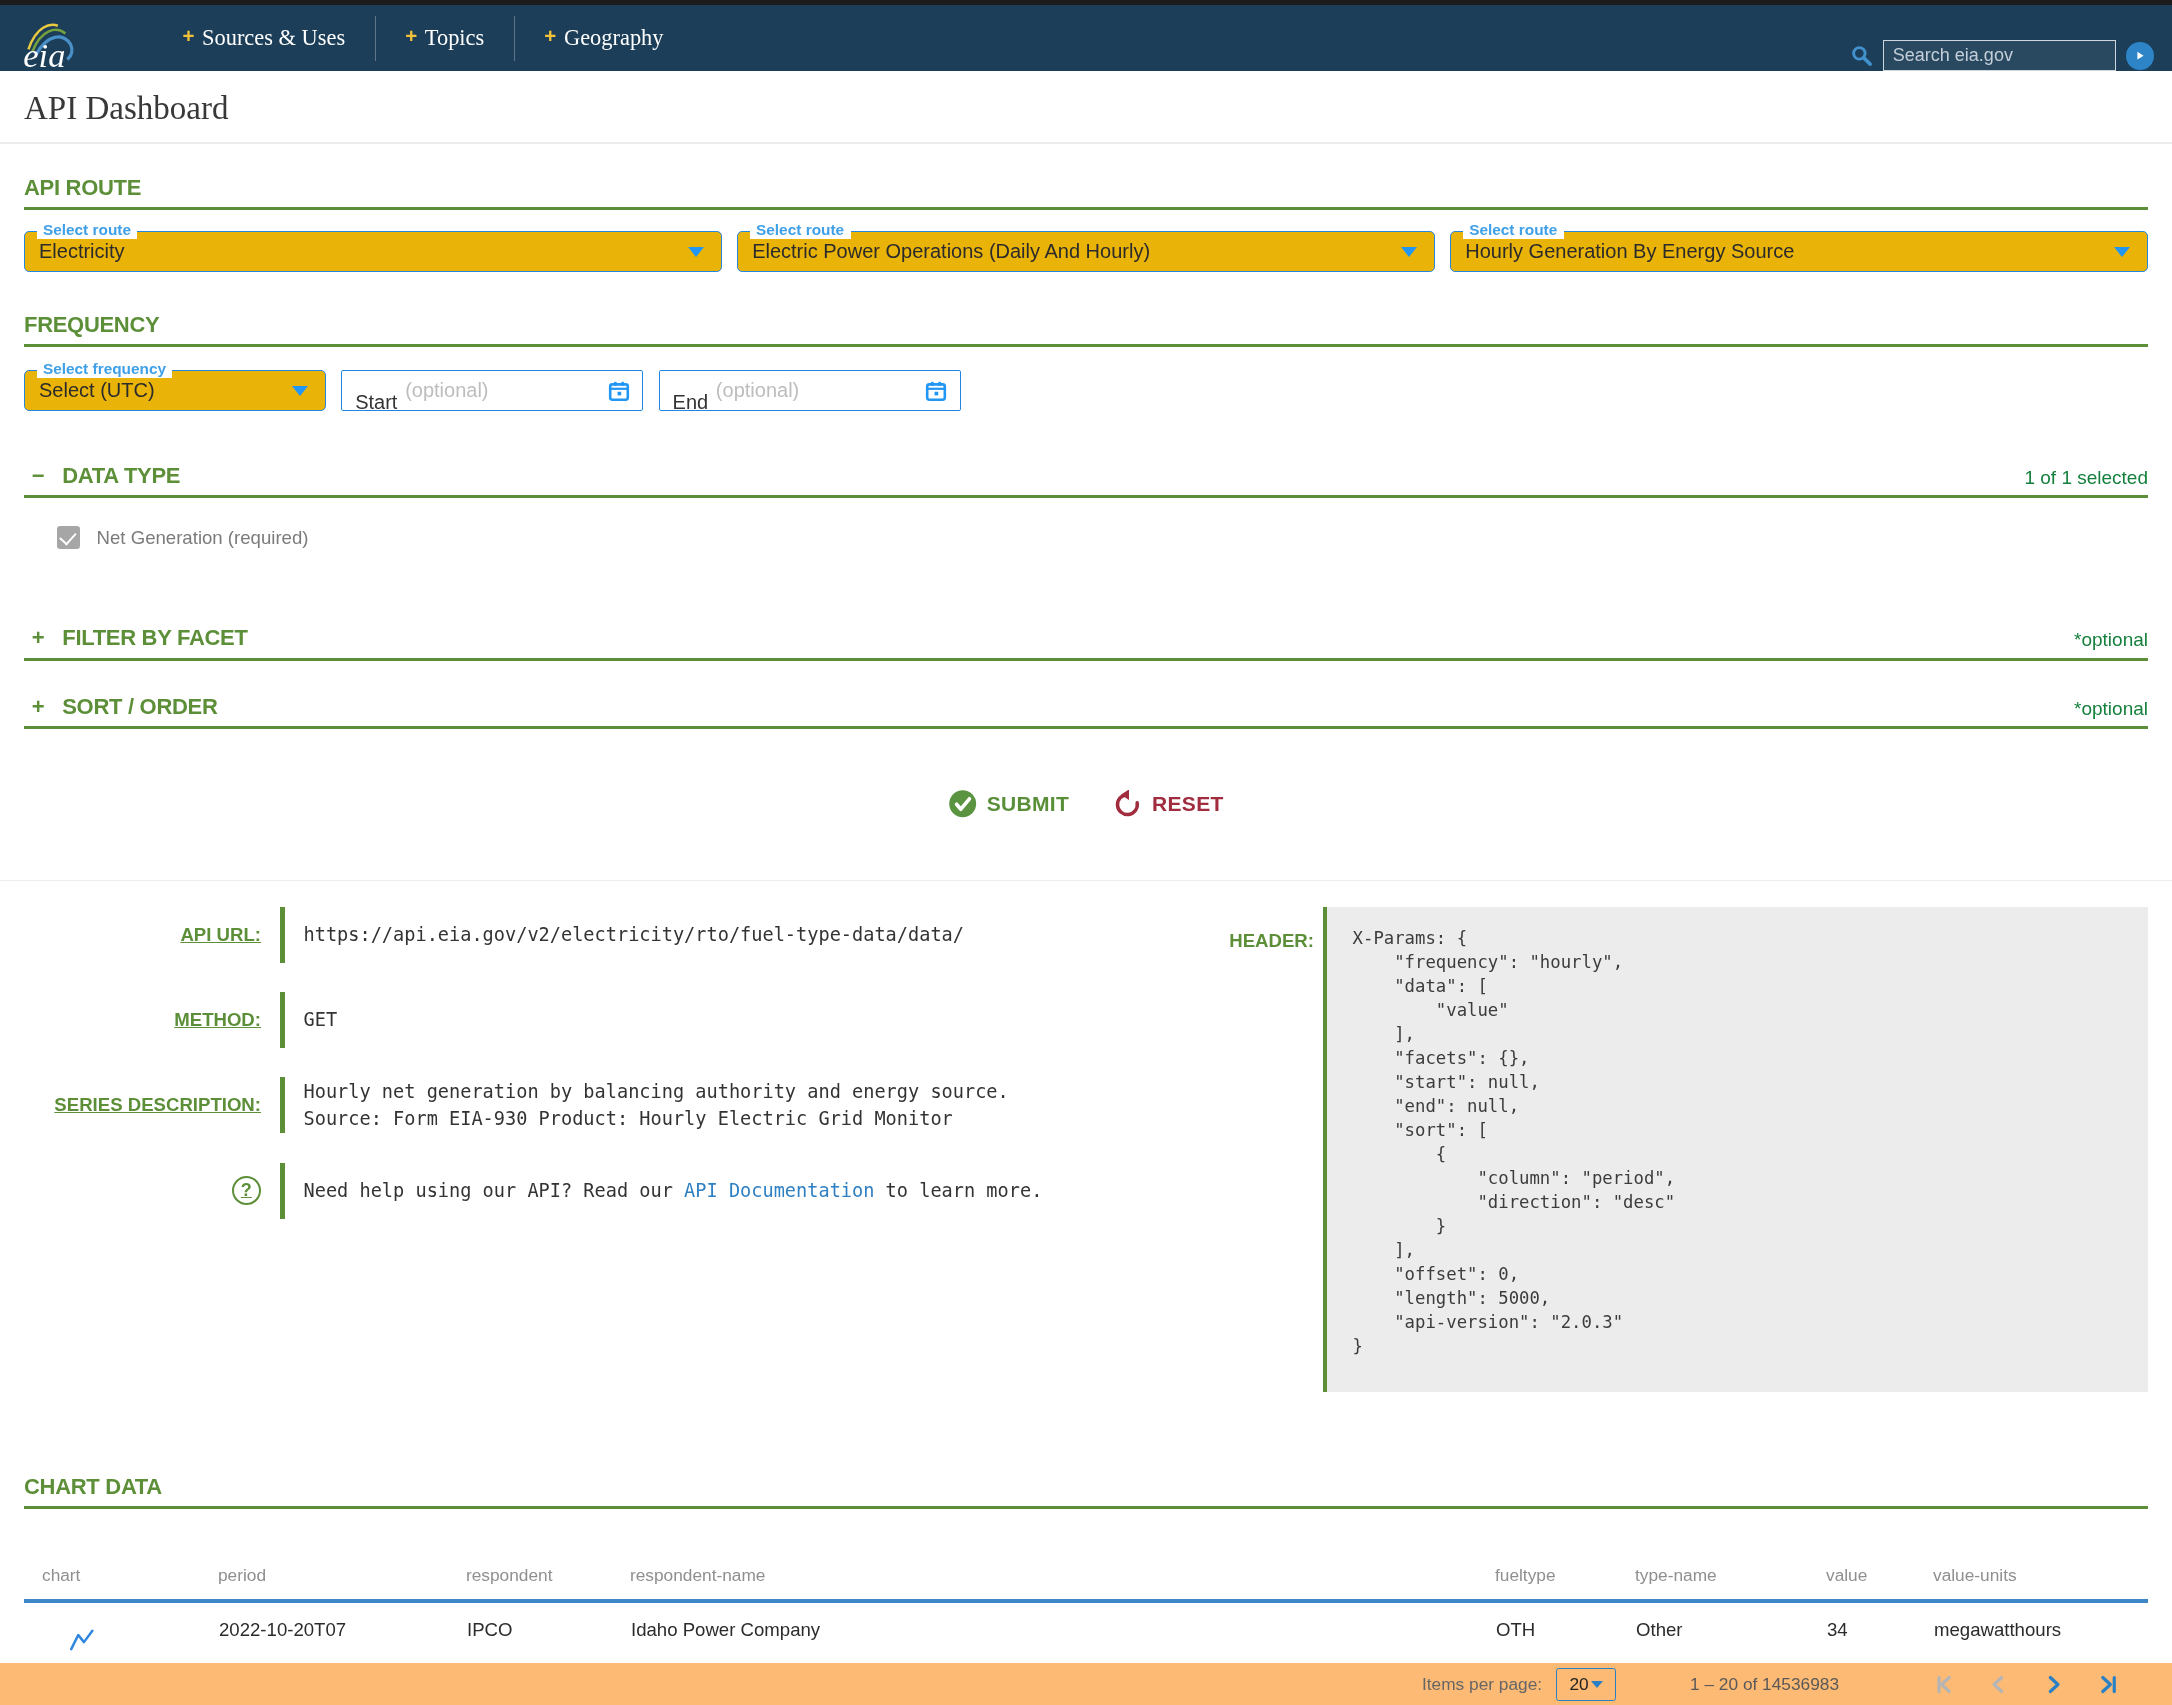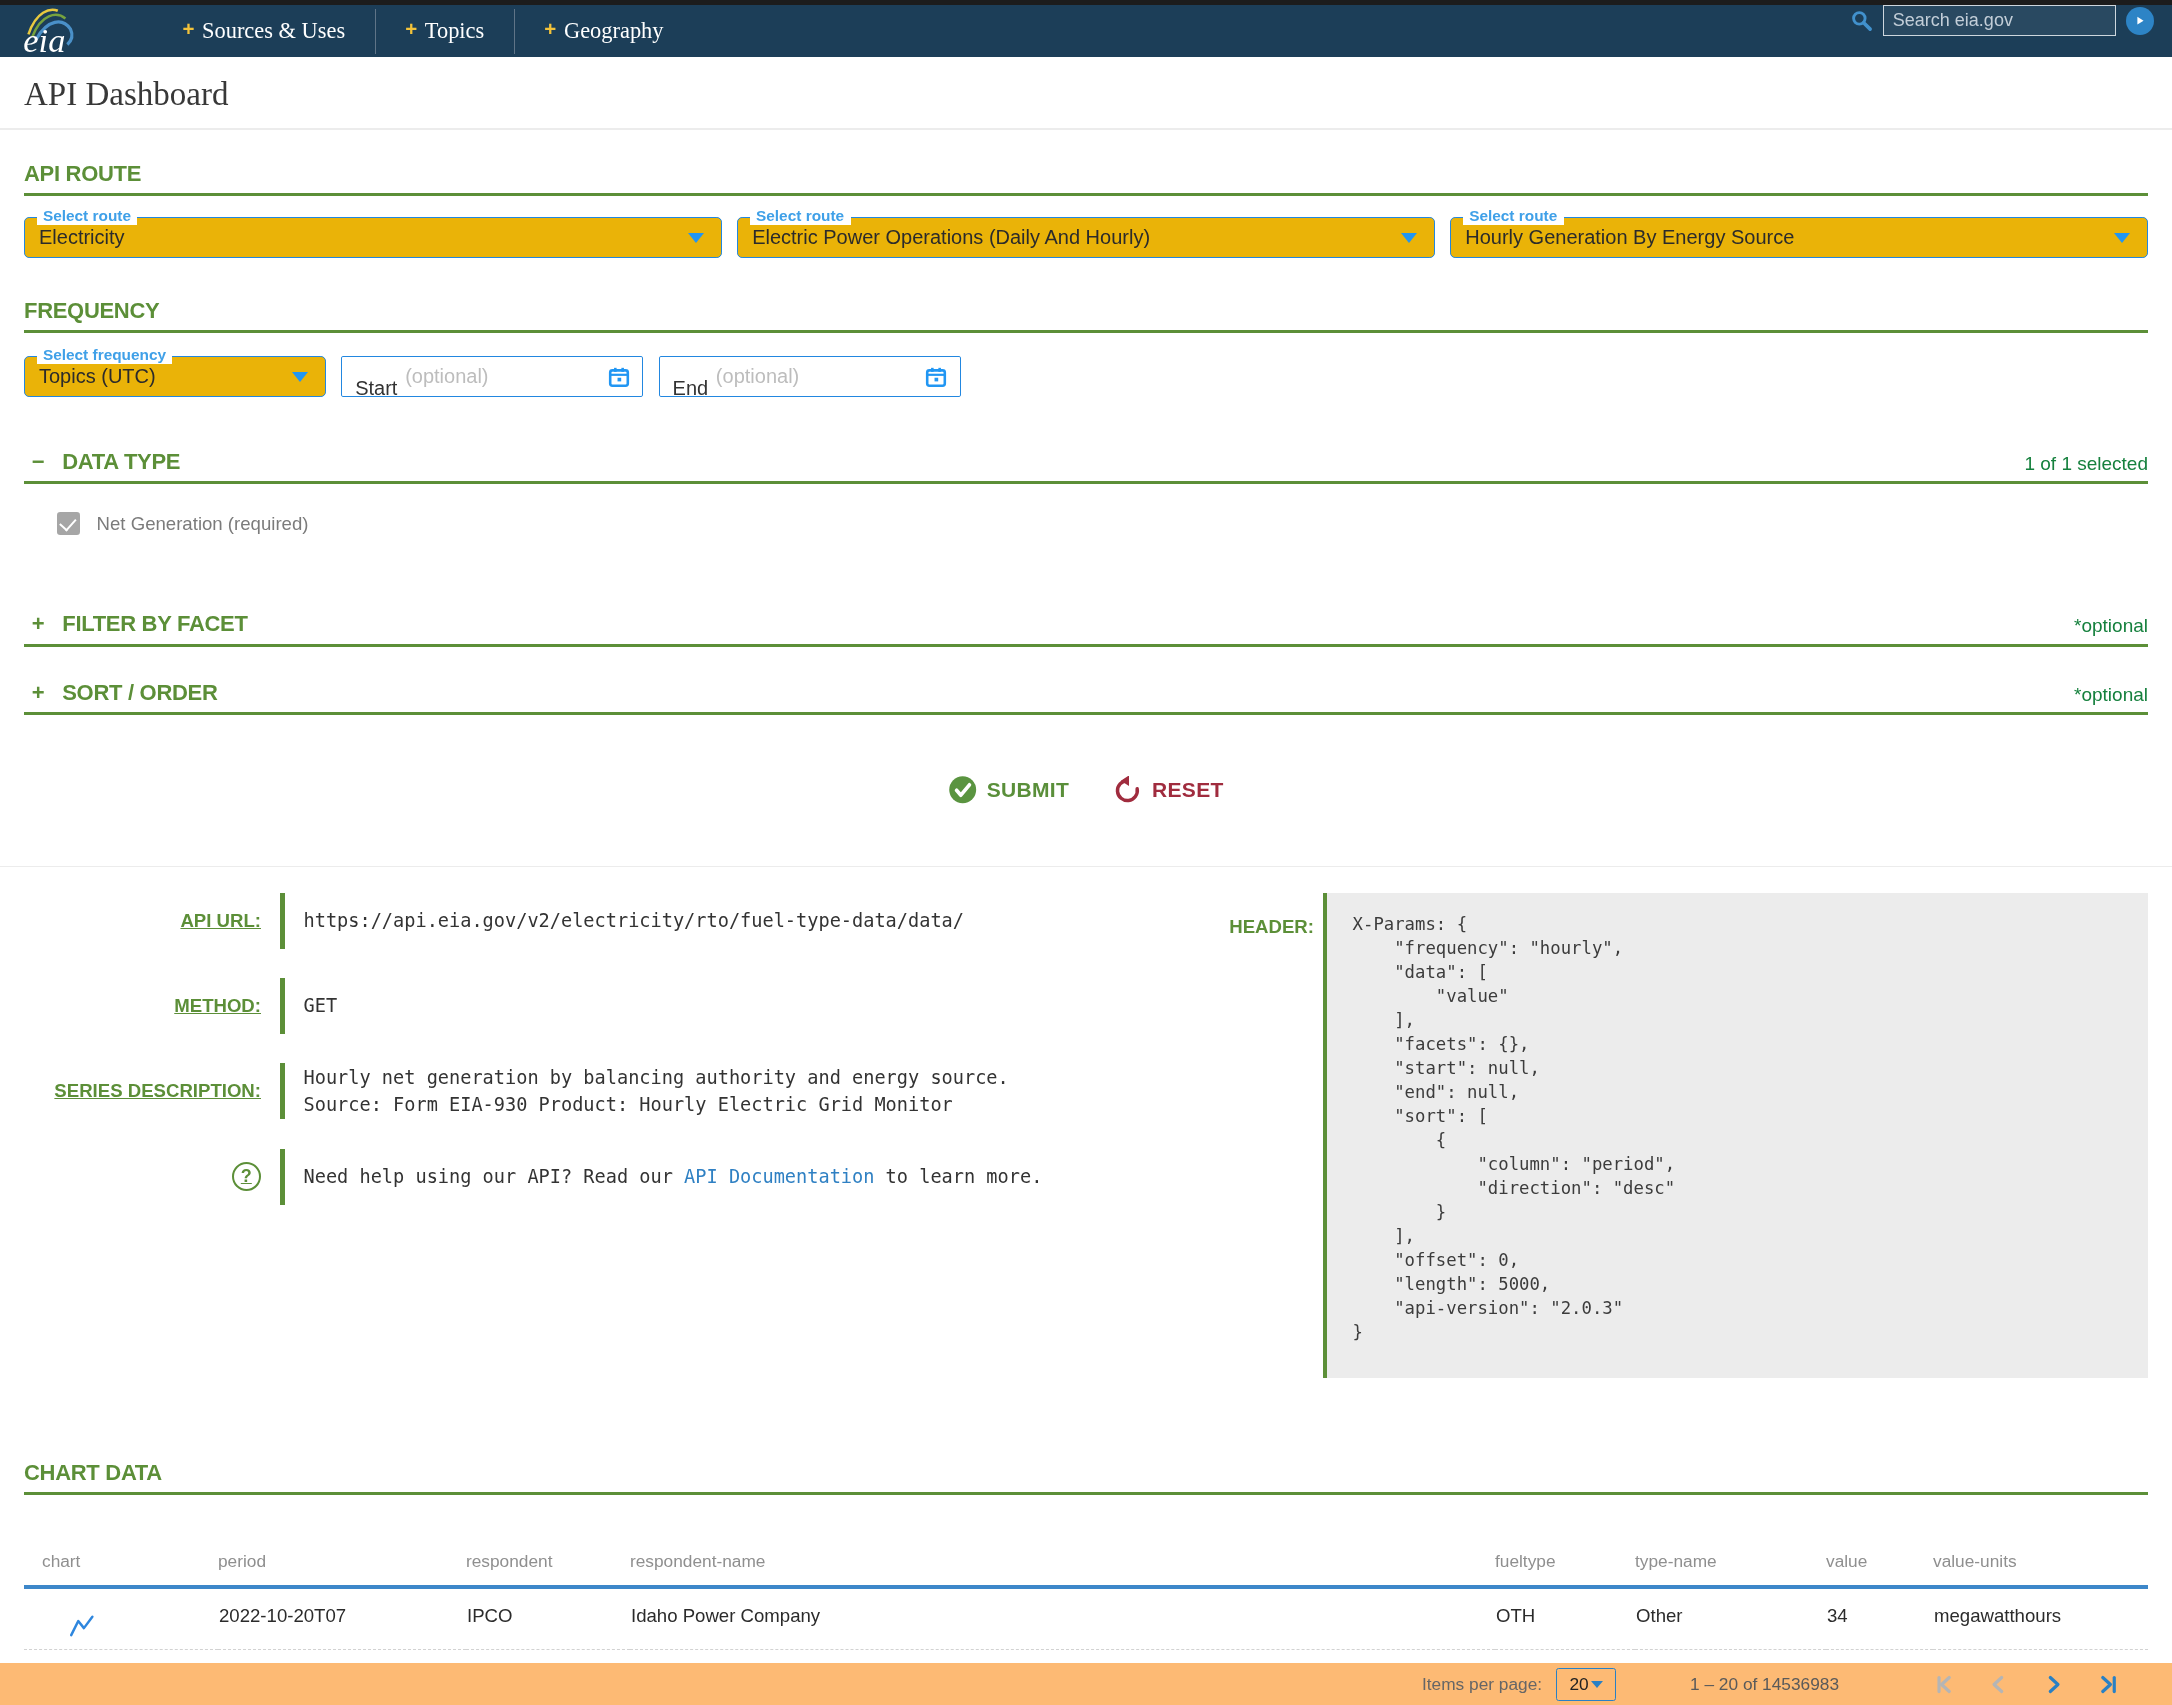--- a/index.html
+++ b/index.html
@@ -3,21 +3,21 @@
 <meta charset="utf-8">
 <style>
   * { box-sizing: border-box; }
   html,body { margin:0; padding:0; }
   body {
     width:2172px; height:1705px; position:relative; overflow:hidden;
     background:#fff; font-family:"Liberation Sans", sans-serif; color:#2b2b2b;
   }
   
   .topstrip { height:5.1px; background:#1c1c1c; }
-  .navbar { height:52px; background:#1c3e58; display:flex; align-items:flex-start; padding:0 18px; }
+  .navbar { height:66px; background:#1c3e58; display:flex; align-items:flex-end; padding:0 18px; }
   .logo { width:77px; height:51px; flex:0 0 auto; margin-right:58px; }
   .nav-menu { display:flex; align-items:center; height:100%; }
   .nav-item { display:flex; align-items:center; gap:7.7px; padding:0 29.4px; color:#fff;
               font-family:"Liberation Serif", serif; font-size:22.4px; cursor:pointer; }
   .nav-plus { color:#f2c23a; font-weight:bold; font-family:"Liberation Sans",sans-serif; font-size:20.5px; position:relative; top:-1.9px; }
   .nav-sep { width:1.3px; height:45px; background:#5f7487; }
   .nav-right { margin-left:auto; display:flex; align-items:center; gap:10.2px; }
   .search-input { width:233px; height:31px; background:rgba(255,255,255,0.06); border:1.3px solid #cdd6dd;
                   color:#dfe7ee; font-size:18px; padding:0 9px; outline:none; }
   .search-input::placeholder { color:#c3ced8; }
@@ -164,21 +164,21 @@
     </div>
   </div>
 
   <div class="sec" style="margin-top:40px;">
     <div class="sec-head">
       <div class="sec-title">FREQUENCY</div>
     </div>
     <div class="freq-row">
       <div class="msel freq">
         <span class="msel-label">Select frequency</span>
-        <span class="msel-value">Topics (UTC)</span>
+        <span class="msel-value">Select (UTC)</span>
         <span class="caret"></span>
       </div>
       <div class="dinput">
         <span class="d-label">Start</span>
         <span class="d-opt">(optional)</span>
         <svg class="d-cal" width="22" height="22" viewBox="0 0 30 30">
           <rect x="3" y="6" width="24" height="21" rx="3" fill="none" stroke="#2196f3" stroke-width="3.5"></rect>
           <line x1="3" y1="12" x2="27" y2="12" stroke="#2196f3" stroke-width="3"></line>
           <line x1="10" y1="2.5" x2="10" y2="8" stroke="#2196f3" stroke-width="3.5"></line>
           <line x1="20" y1="2.5" x2="20" y2="8" stroke="#2196f3" stroke-width="3.5"></line>

